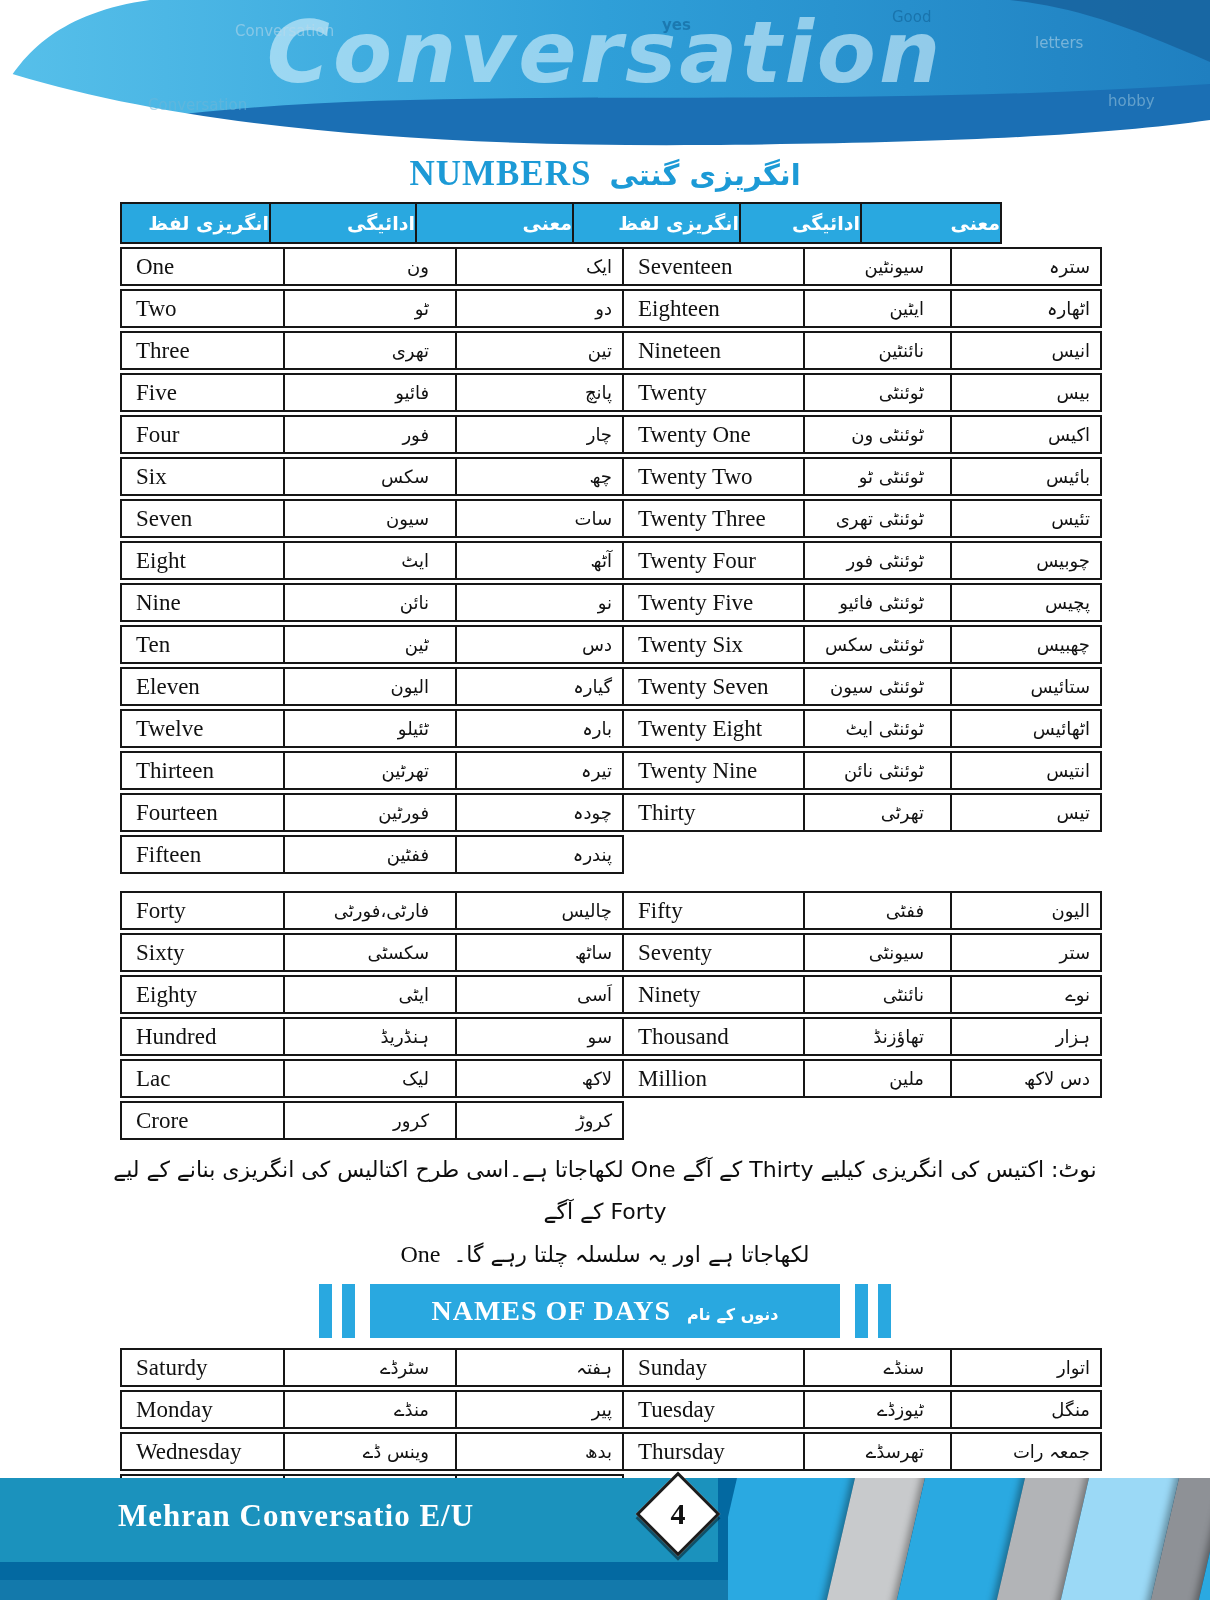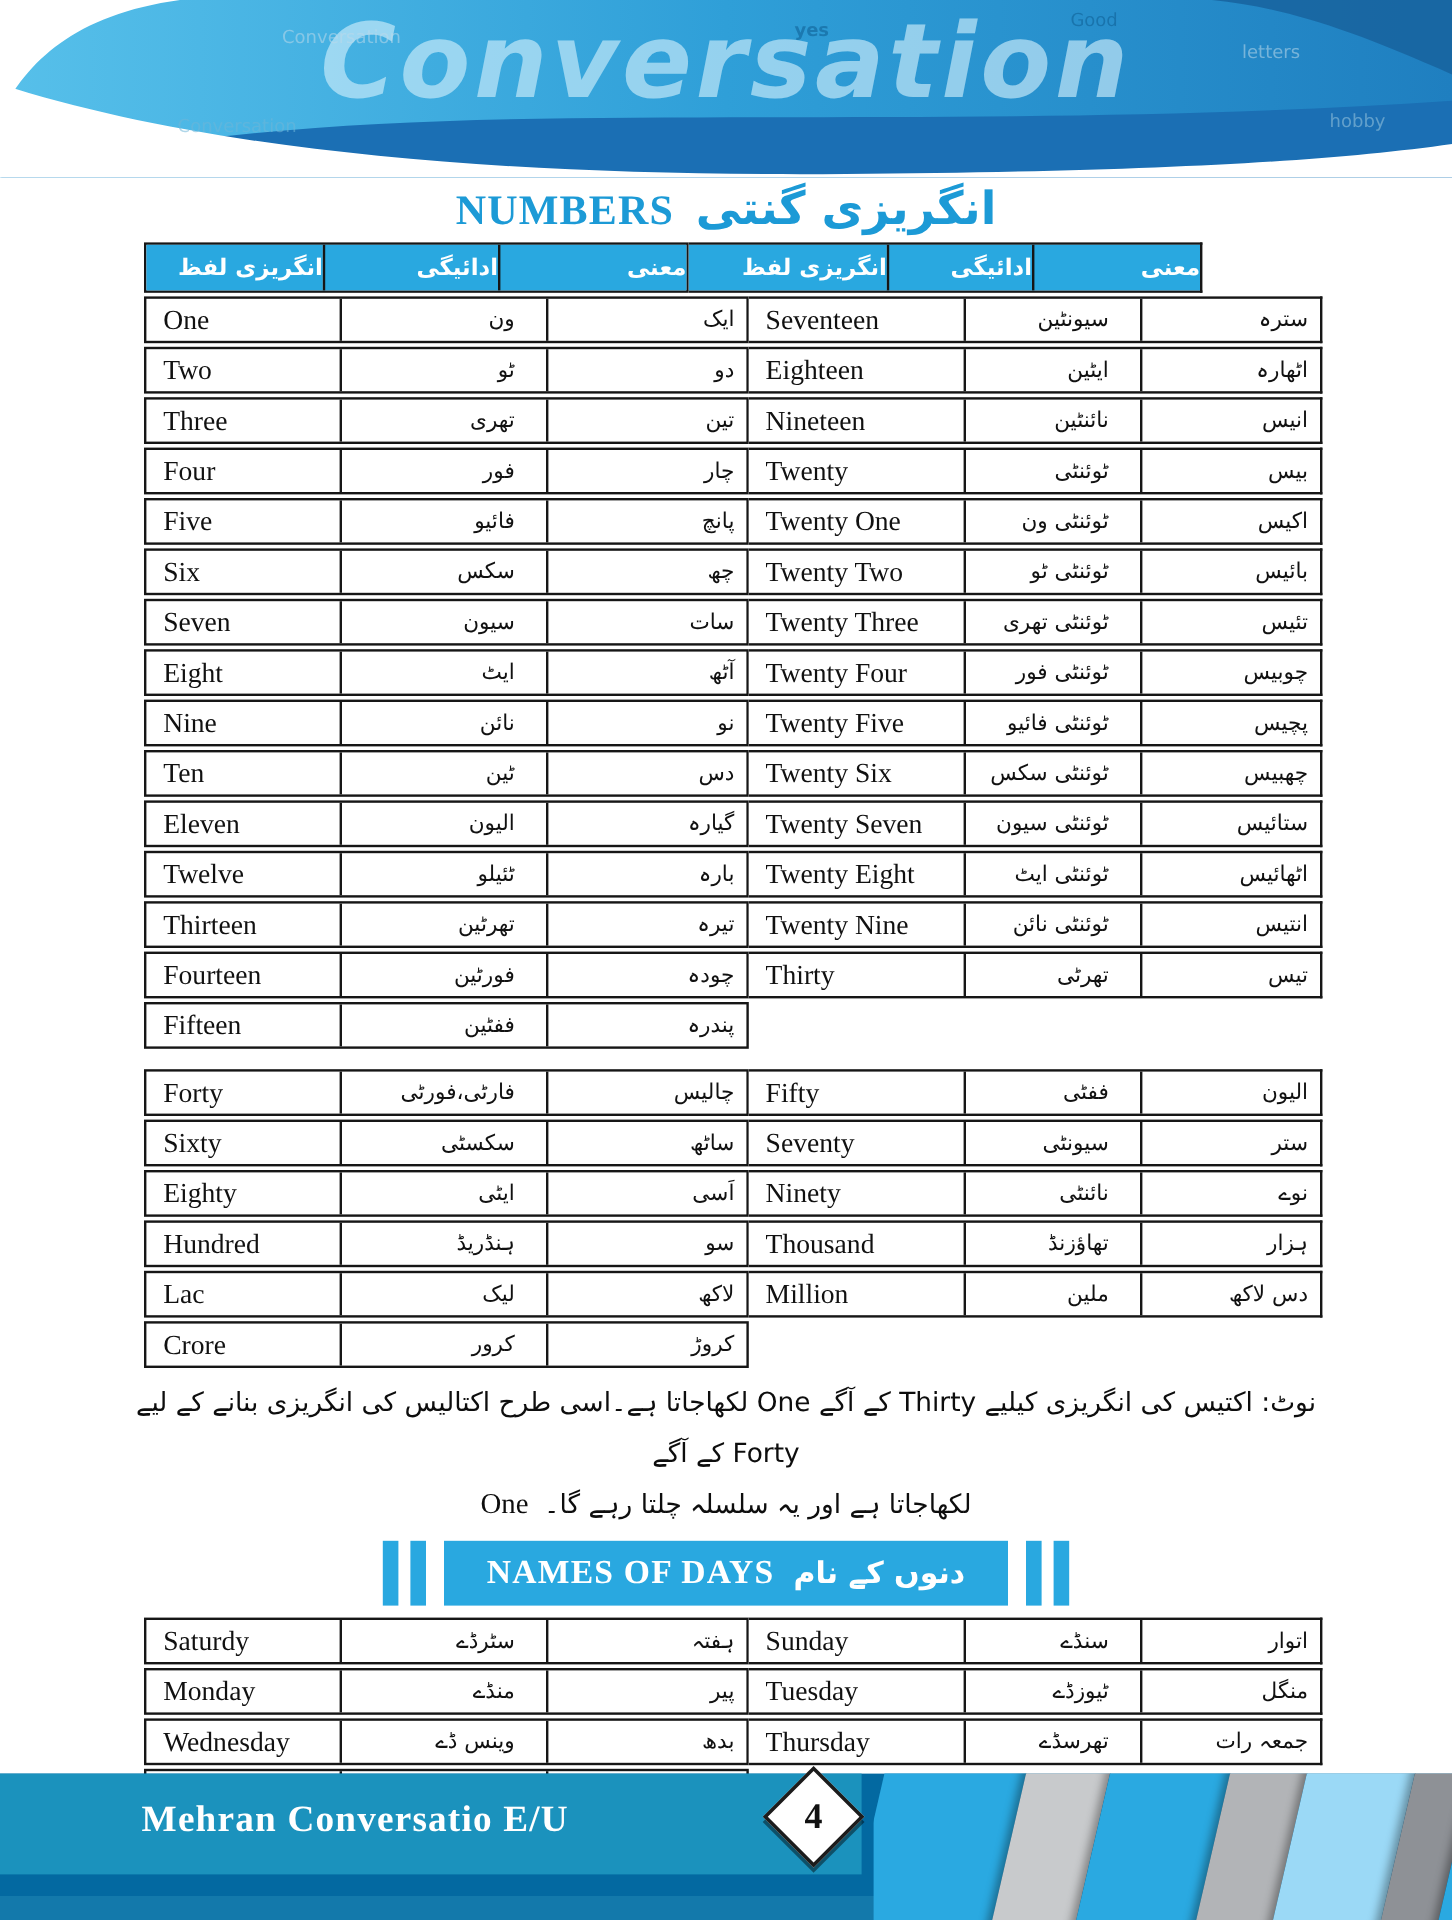--- a/index.html
+++ b/index.html
@@ -18,21 +18,21 @@
   .decor-word{position:absolute;font-family:"DejaVu Sans",sans-serif;font-size:15px;opacity:.55;}
   .d0{left:235px;top:22px;color:#bcd9ea;}
   .d1{left:662px;top:16px;color:#0e5e93;font-weight:bold;}
   .d2{left:1035px;top:34px;color:#bcd9ea;}
   .d3{left:148px;top:96px;color:#6fb6d8;}
   .d4{left:892px;top:8px;color:#0e5e93;}
   .d5{left:1108px;top:92px;color:#9cc8df;}
   
   .page-title{width:1210px;text-align:center;margin:4px 0 6px 0;height:44px;line-height:44px;}
   .page-title .t-en{font-size:35px;font-weight:bold;color:#1c9ad6;letter-spacing:1px;}
-  .page-title .t-ur{font-size:38px;font-weight:bold;color:#1c9ad6;font-family:"DejaVu Sans",sans-serif;margin-left:14px;}
+  .page-title .t-ur{font-size:29px;font-weight:bold;color:#1c9ad6;font-family:"DejaVu Sans",sans-serif;margin-left:14px;}
   
   .tblock{width:970px;margin:0 0 0 120px;}
   .theader{display:flex;}
   .tables-flex{display:flex;align-items:flex-start;}
   .trow{display:flex;height:35px;border:2px solid #161616;margin-bottom:3px;background:#fff;}
   .half-right .trow, .trow.hr-right{border-left-width:0;}
   .cell{line-height:35px;overflow:hidden;white-space:nowrap;}
   .head-cell{
     background:#29a8e0;color:#fff;text-align:right;
     font-family:"DejaVu Sans",sans-serif;font-size:19px;font-weight:bold;line-height:38px;height:38px;
@@ -53,21 +53,21 @@
   .note-line2{text-align:center;line-height:42px;}
   .note-line2 .en{font-family:"Liberation Serif",serif;font-size:24px;}
   .note-line2 .ur{direction:rtl;unicode-bidi:isolate;margin-left:6px;}
   
   .days-banner{display:flex;justify-content:center;align-items:stretch;height:54px;margin-top:8px;}
   .db-bar{width:13px;background:#29a8e0;margin:0 5px;}
   .db-main{
     width:470px;background:#29a8e0;color:#fff;text-align:center;line-height:54px;margin:0 10px;white-space:nowrap;
   }
   .db-main .en{font-size:28px;font-weight:bold;letter-spacing:1px;font-family:"Liberation Serif",serif;}
-  .db-main .ur{font-size:25px;font-weight:bold;font-family:"DejaVu Sans",sans-serif;margin-left:12px;margin-top:25px;}
+  .db-main .ur{font-size:16px;font-weight:bold;font-family:"DejaVu Sans",sans-serif;margin-left:12px;margin-top:25px;}
   .days-block{margin-top:10px;}
   
   .footer{position:absolute;left:0;top:1478px;width:1210px;height:140px;background:#0369a1;}
   .f-bottom-band{position:absolute;left:0;bottom:0;width:1210px;height:38px;background:#1379ab;}
   .f-left{
     position:absolute;left:0;top:0;width:718px;height:84px;background:#1b92bd;
     color:#fff;font-weight:bold;font-size:31px;line-height:76px;padding-left:118px;box-sizing:border-box;
     font-family:"Liberation Serif",serif;letter-spacing:1px;
   }
   .f-stripes{position:absolute;right:0;top:0;width:482px;height:122px;overflow:hidden;}
@@ -144,28 +144,28 @@
           <div class="cell cell-en wl-en">Two</div>
           <div class="cell cell-pron wl-pron cw" dir="rtl">ٹو</div>
           <div class="cell cell-mean wl-mean cw" dir="rtl">دو</div>
         </div>
         <div class="trow">
           <div class="cell cell-en wl-en">Three</div>
           <div class="cell cell-pron wl-pron cw" dir="rtl">تھری</div>
           <div class="cell cell-mean wl-mean cw" dir="rtl">تین</div>
         </div>
         <div class="trow">
+          <div class="cell cell-en wl-en">Five</div>
+          <div class="cell cell-pron wl-pron cw" dir="rtl">فائیو</div>
+          <div class="cell cell-mean wl-mean cw" dir="rtl">پانچ</div>
+        </div>
+        <div class="trow">
           <div class="cell cell-en wl-en">Four</div>
           <div class="cell cell-pron wl-pron cw" dir="rtl">فور</div>
           <div class="cell cell-mean wl-mean cw" dir="rtl">چار</div>
-        </div>
-        <div class="trow">
-          <div class="cell cell-en wl-en">Five</div>
-          <div class="cell cell-pron wl-pron cw" dir="rtl">فائیو</div>
-          <div class="cell cell-mean wl-mean cw" dir="rtl">پانچ</div>
         </div>
         <div class="trow">
           <div class="cell cell-en wl-en">Six</div>
           <div class="cell cell-pron wl-pron cw" dir="rtl">سکس</div>
           <div class="cell cell-mean wl-mean cw" dir="rtl">چھ</div>
         </div>
         <div class="trow">
           <div class="cell cell-en wl-en">Seven</div>
           <div class="cell cell-pron wl-pron cw" dir="rtl">سیون</div>
           <div class="cell cell-mean wl-mean cw" dir="rtl">سات</div>

